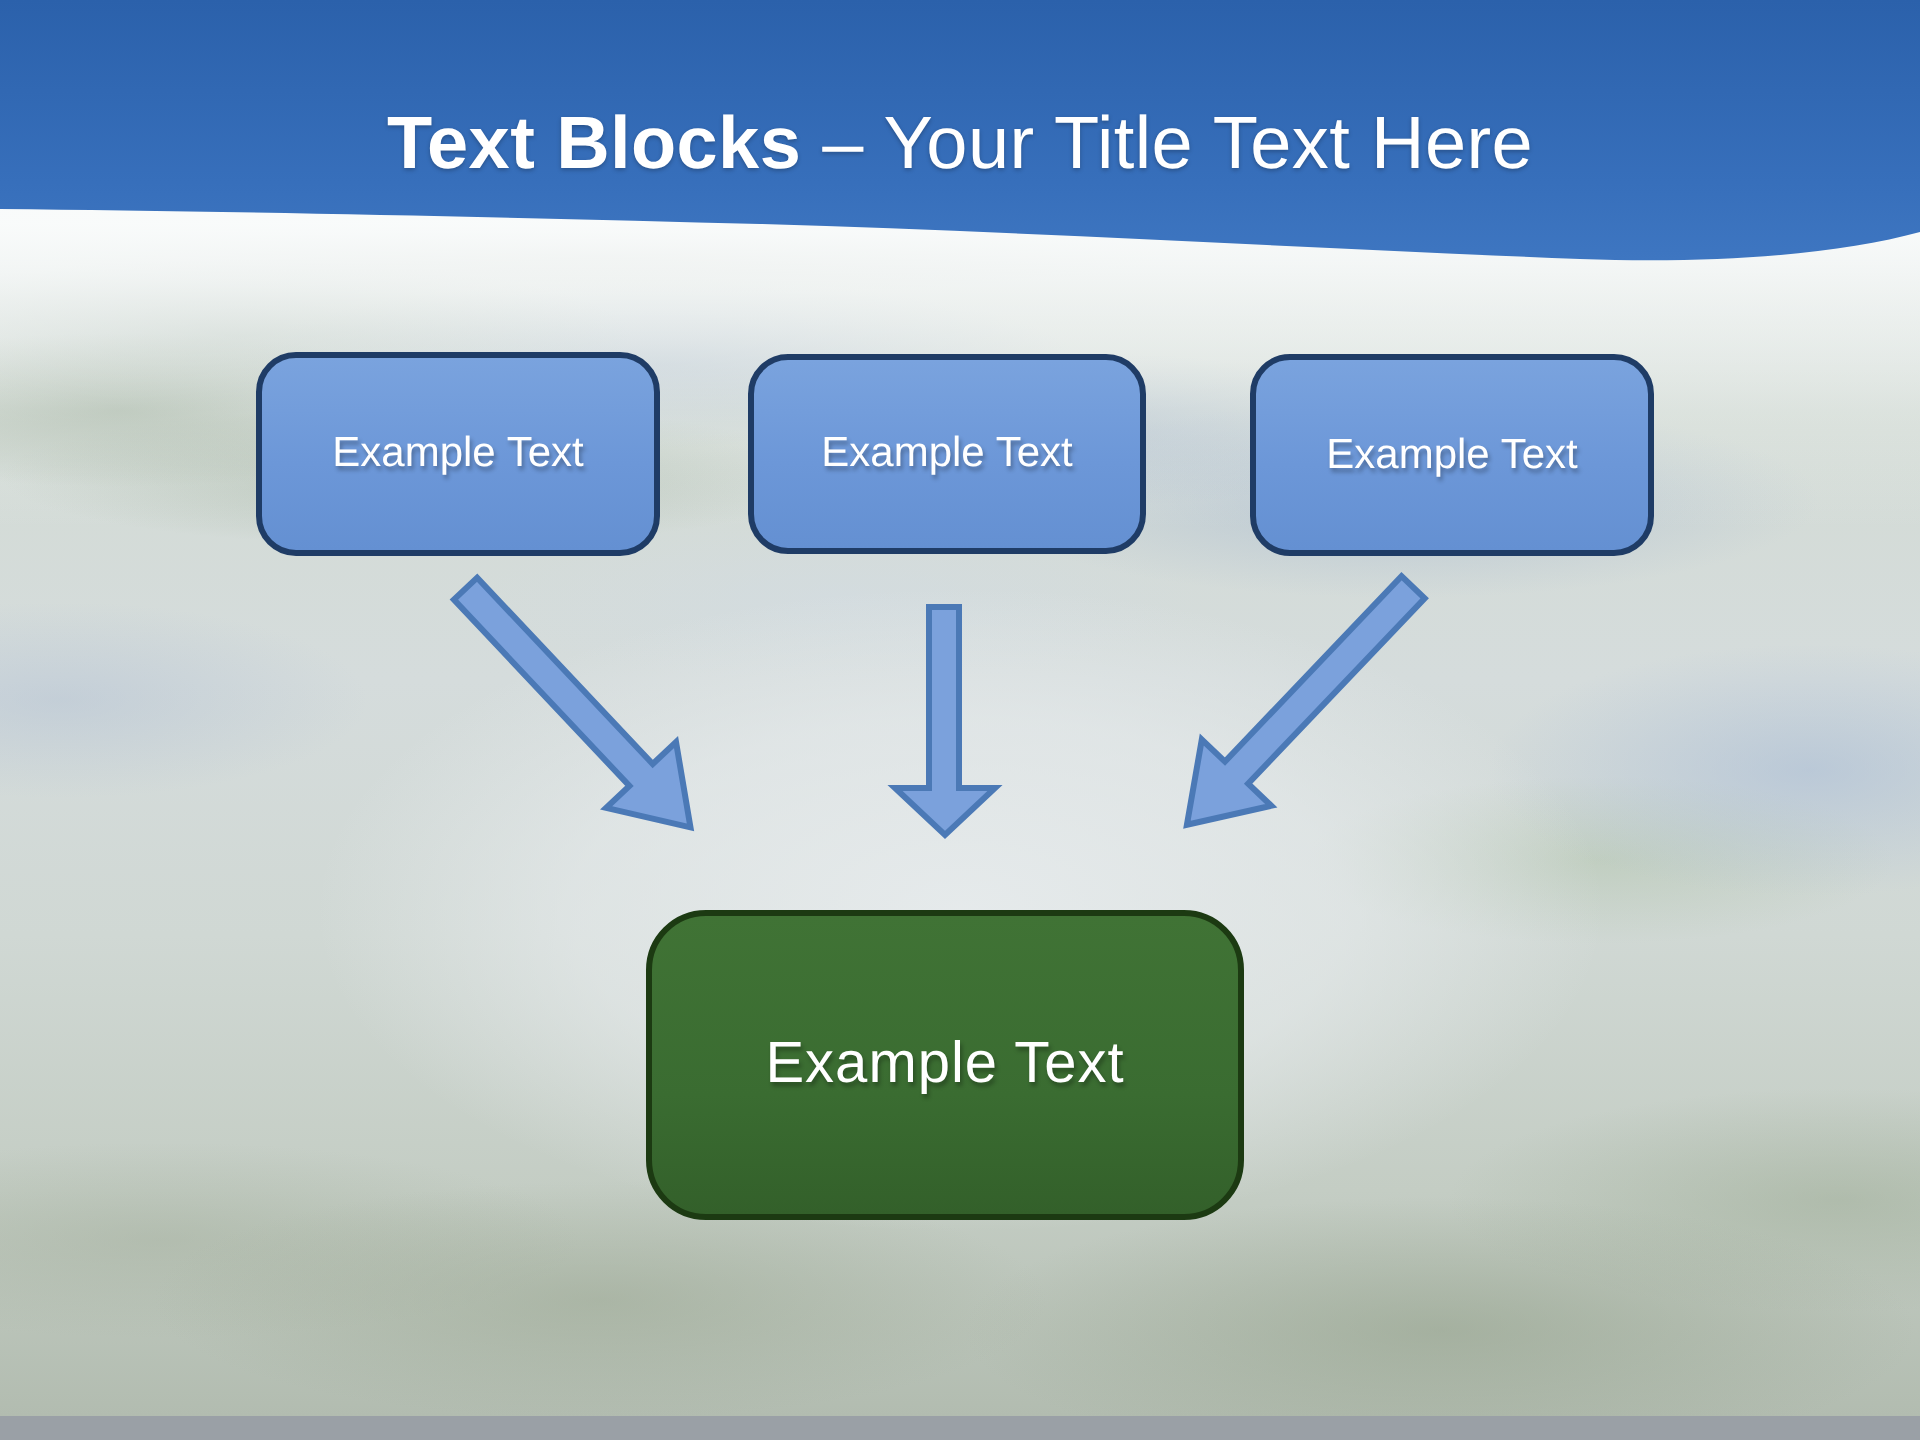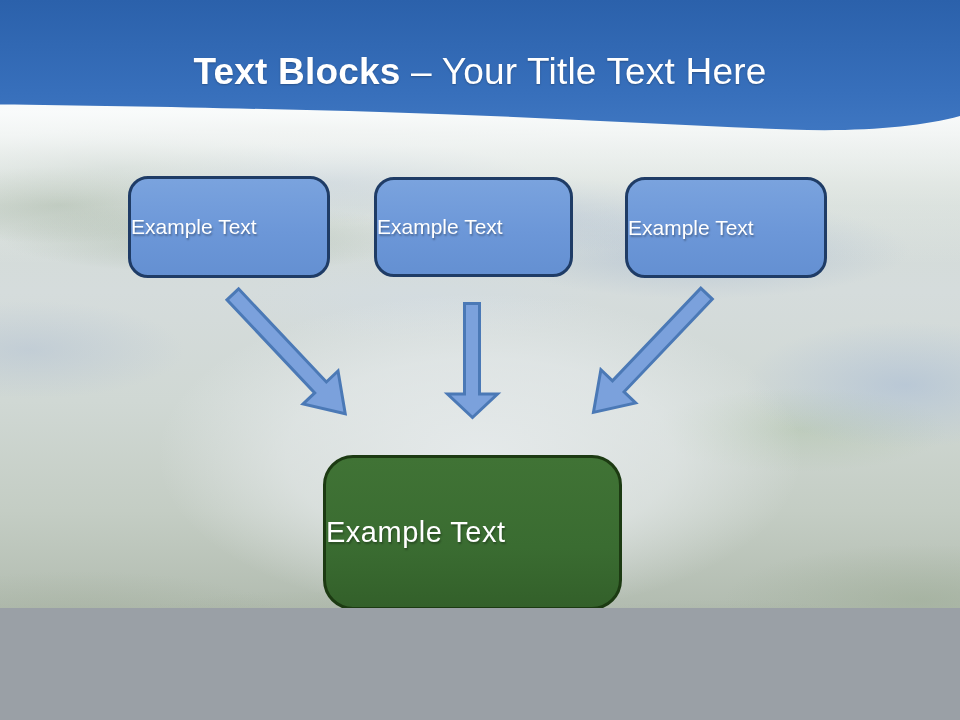--- a/index.html
+++ b/index.html
@@ -1,17 +1,17 @@
 <!DOCTYPE html>
 <html style="--header-blue-top: #2B61AB; --header-blue-bottom: #3E76C1; --box-fill: #6C97D8; --box-border: #1F3C66; --arrow-fill: #7BA1DC; --arrow-border: #4B79B6; --target-fill: #3A6C31; --target-border: #1C3A12; --text-color: #FFFFFF;"><head>
 <meta charset="utf-8">
 <style>
   html,body{margin:0;padding:0;background:#9aa0a6;}
   .slide{
-    position:relative;width:960px;height:608px;overflow:hidden;
+    position:relative;width:960px;height:708px;overflow:hidden;
     font-family:"Liberation Sans",sans-serif;background:#be185d;
   }
 
   
   .backdrop{
     position:absolute;inset:0;
     background-image:
       radial-gradient(ellipse 430px 215px at 480px 455px, rgba(233,237,239,0.85) 0%, rgba(233,237,239,0.55) 45%, rgba(233,237,239,0) 75%),
       linear-gradient(180deg, rgba(250,252,252,0.95) 112px, rgba(248,250,250,0.65) 150px, rgba(245,248,248,0.25) 205px, rgba(245,248,248,0) 265px),
       radial-gradient(ellipse 400px 28px at 300px 128px, rgba(206,211,206,0.75), transparent 70%),
@@ -39,21 +39,21 @@
     position:absolute;top:50px;left:0;width:100%;margin:0;
     text-align:center;color:var(--text-color,#fff);
     font-size:37px;font-weight:400;letter-spacing:0.2px;line-height:44px;
     text-shadow:0 1px 2px rgba(0,0,0,0.25);
   }
   .title .emph{font-weight:700;}
 
   
   .tbox{
     position:absolute;box-sizing:border-box;
-    display:flex;align-items:center;justify-content:flex-start;
+    display:flex;align-items:center;justify-content:center;
     color:var(--text-color,#fff);font-size:21px;
     border:3px solid var(--box-border,#1F3C66);border-radius:20px;
     background:linear-gradient(180deg,#7AA3DE 0%,var(--box-fill,#6C97D8) 55%,#6490D2 100%);
     text-shadow:1px 2px 2px rgba(0,0,0,0.30);
   }
   #box1{left:128px;top:176px;width:202px;height:102px;}
   #box2{left:374px;top:177px;width:199px;height:100px;}
   #box3{left:625px;top:177px;width:202px;height:101px;}
 
   .target{

